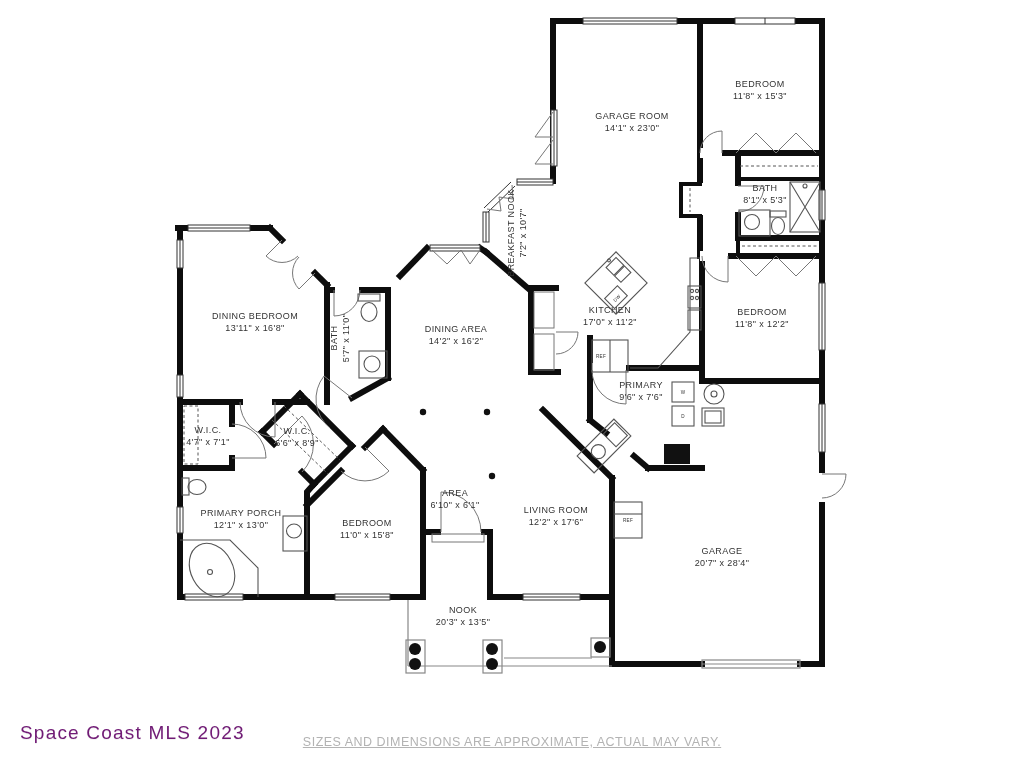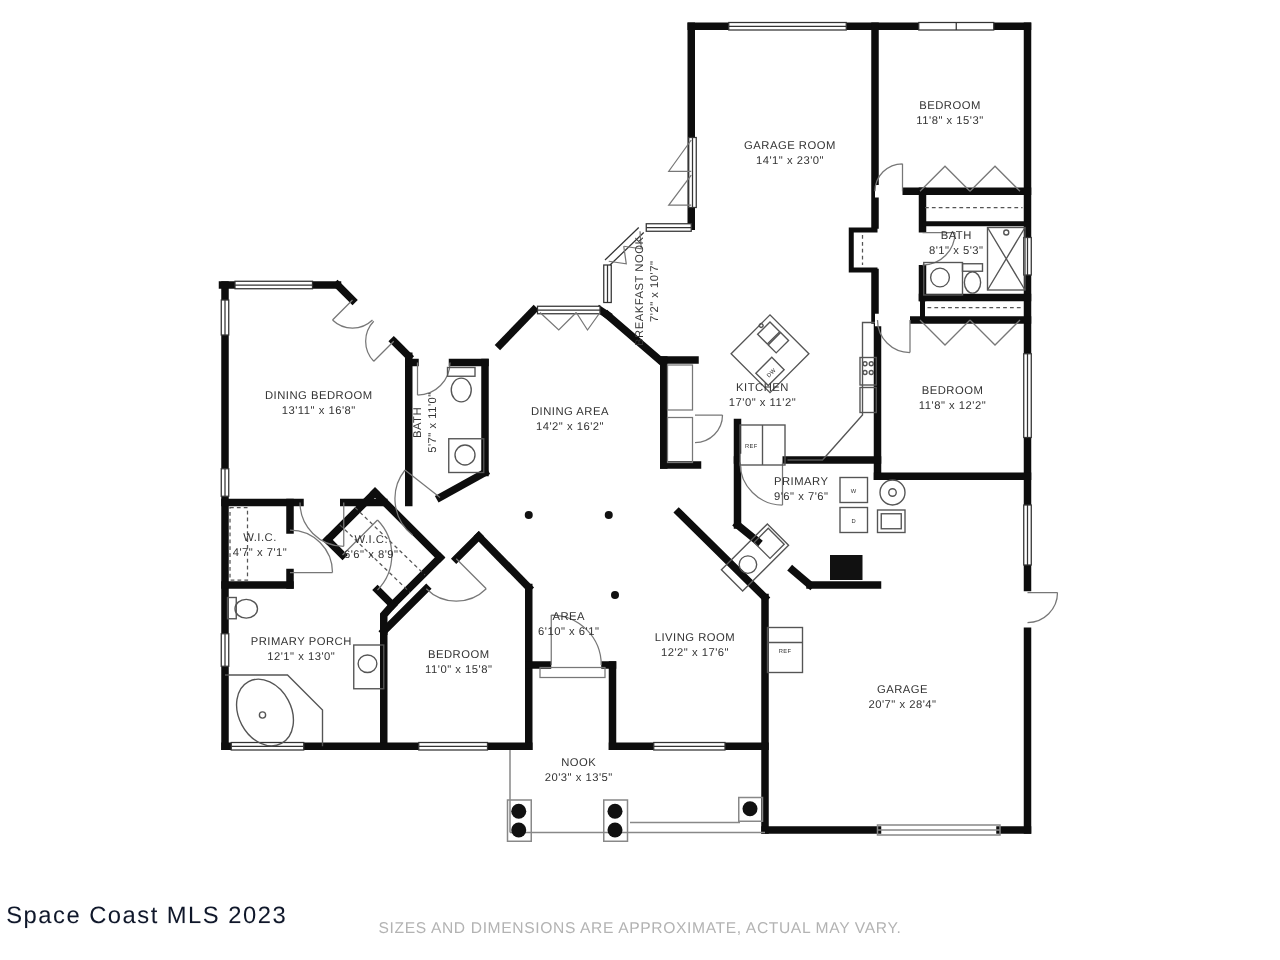--- a/index.html
+++ b/index.html
@@ -2,24 +2,24 @@
 <html><head>
 <meta charset="utf-8">
 <style>
   html,body{margin:0;padding:0;background:#ffffff;}
   #stage{position:relative;width:1024px;height:768px;background:#ffffff;overflow:hidden;
          font-family:"Liberation Sans", sans-serif;}
   .room-label{position:absolute;transform:translate(-50%,-50%);text-align:center;
               font-size:9px;line-height:12px;color:#333;letter-spacing:.4px;white-space:nowrap;}
   .room-label .nm{font-weight:400;}
   .room-label.rot{transform:translate(-50%,-50%) rotate(-90deg);}
-  #watermark{position:absolute;left:5px;top:722px;font-size:19px;letter-spacing:1.2px;
-             color:#0f172a;text-shadow:0 1px 0 #f2f2f2;}
+  #watermark{position:absolute;left:20px;top:722px;font-size:19px;letter-spacing:1.2px;
+             color:#701a75;text-shadow:0 1px 0 #f2f2f2;}
   #disclaimer{position:absolute;left:0;right:0;top:735px;text-align:center;
-              font-size:12.5px;letter-spacing:.5px;color:#b3b3b3;}
+              font-size:12.5px;letter-spacing:.5px;color:#b3b3b3;text-decoration:underline;}
   svg text{font-family:"Liberation Sans", sans-serif;}
 </style>
 </head>
 <body>
 
 <div id="stage">
 
   <svg width="1024" height="768" viewBox="0 0 1024 768">
 
     <g stroke="#0d0d0d" stroke-width="6" fill="none" stroke-linecap="square">

